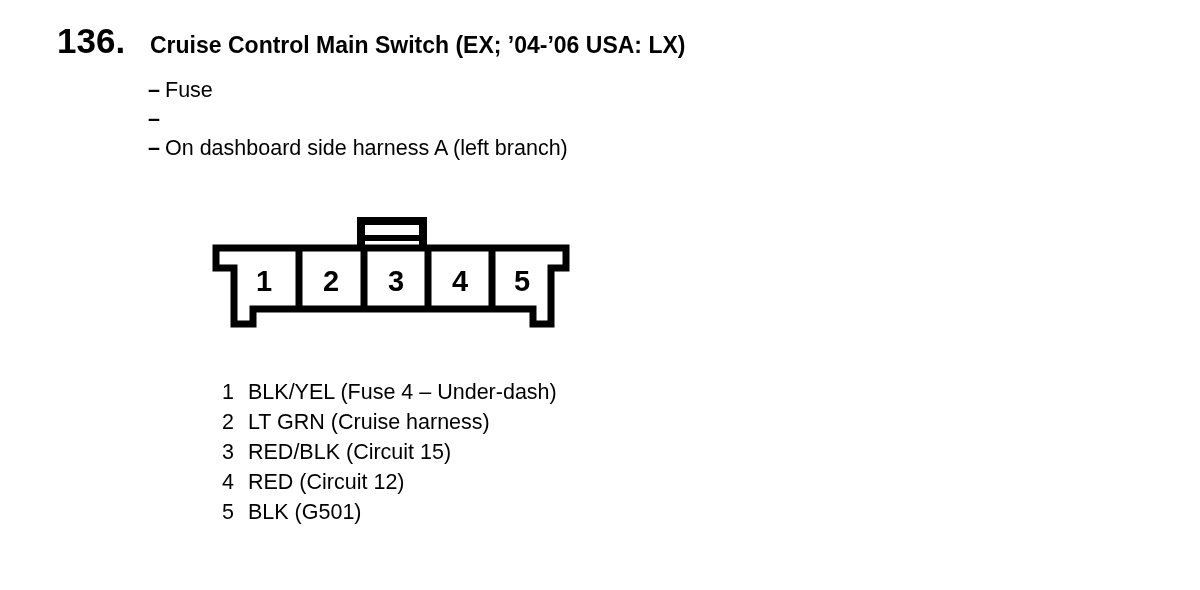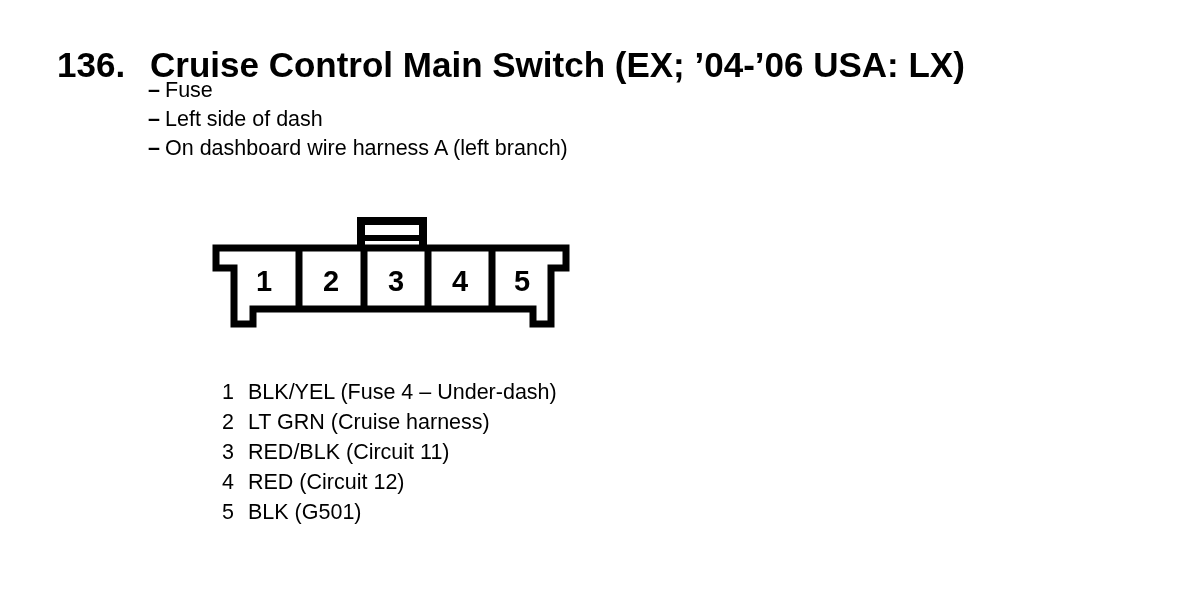--- a/index.html
+++ b/index.html
@@ -24,25 +24,24 @@
     top: 21px;
     display: flex;
     align-items: baseline;
     font-weight: bold;
     font-size: 35px;
     white-space: nowrap;
   }
   .title-row .item-number {
     display: inline-block;
     width: 93px;
-    margin-top: 24px;
   }
   .title-row h1 {
     margin: 0;
-    font-size: 35px;
+    font-size: 23px;
     font-weight: bold;
     white-space: nowrap;
   }
 
   
   .notes {
     position: absolute;
     left: 148px;
     top: 76px;
     font-size: 21.5px;
@@ -91,25 +90,24 @@
   <h1>Cruise Control Main Switch (EX; ’04-’06 USA: LX)</h1>
 </div>
 
 <div class="notes">
   <div class="note-line">
     <span class="note-dash">–</span>
     <span>Fuse</span>
   </div>
   <div class="note-line">
     <span class="note-dash">–</span>
-    <span>Left side of dash</span>
   </div>
   <div class="note-line">
     <span class="note-dash">–</span>
-    <span>On dashboard wire harness A (left branch)</span>
+    <span>On dashboard side harness A (left branch)</span>
   </div>
 </div>
 
 <svg class="connector-svg" width="410" height="150" viewBox="185 198 410 150">
 
   <path d="M361 252 V221 H423 V252" fill="#ffffff" stroke="#000000" stroke-width="8"></path>
   <line x1="357" y1="238" x2="427" y2="238" stroke="#000000" stroke-width="6"></line>
 
   <path d="M216 248 H566 V268 H551 V324 H533 V309 H253 V324 H234 V268 H216 Z" fill="#ffffff" stroke="#000000" stroke-width="7" stroke-linejoin="miter"></path>
 
@@ -129,21 +127,21 @@
   <div class="pin-row">
     <span class="pin-num">1</span>
     <span class="pin-desc">BLK/YEL (Fuse 4 – Under-dash)</span>
   </div>
   <div class="pin-row">
     <span class="pin-num">2</span>
     <span class="pin-desc">LT GRN (Cruise harness)</span>
   </div>
   <div class="pin-row">
     <span class="pin-num">3</span>
-    <span class="pin-desc">RED/BLK (Circuit 11)</span>
+    <span class="pin-desc">RED/BLK (Circuit 15)</span>
   </div>
   <div class="pin-row">
     <span class="pin-num">4</span>
     <span class="pin-desc">RED (Circuit 12)</span>
   </div>
   <div class="pin-row">
     <span class="pin-num">5</span>
     <span class="pin-desc">BLK (G501)</span>
   </div>
 </div>

